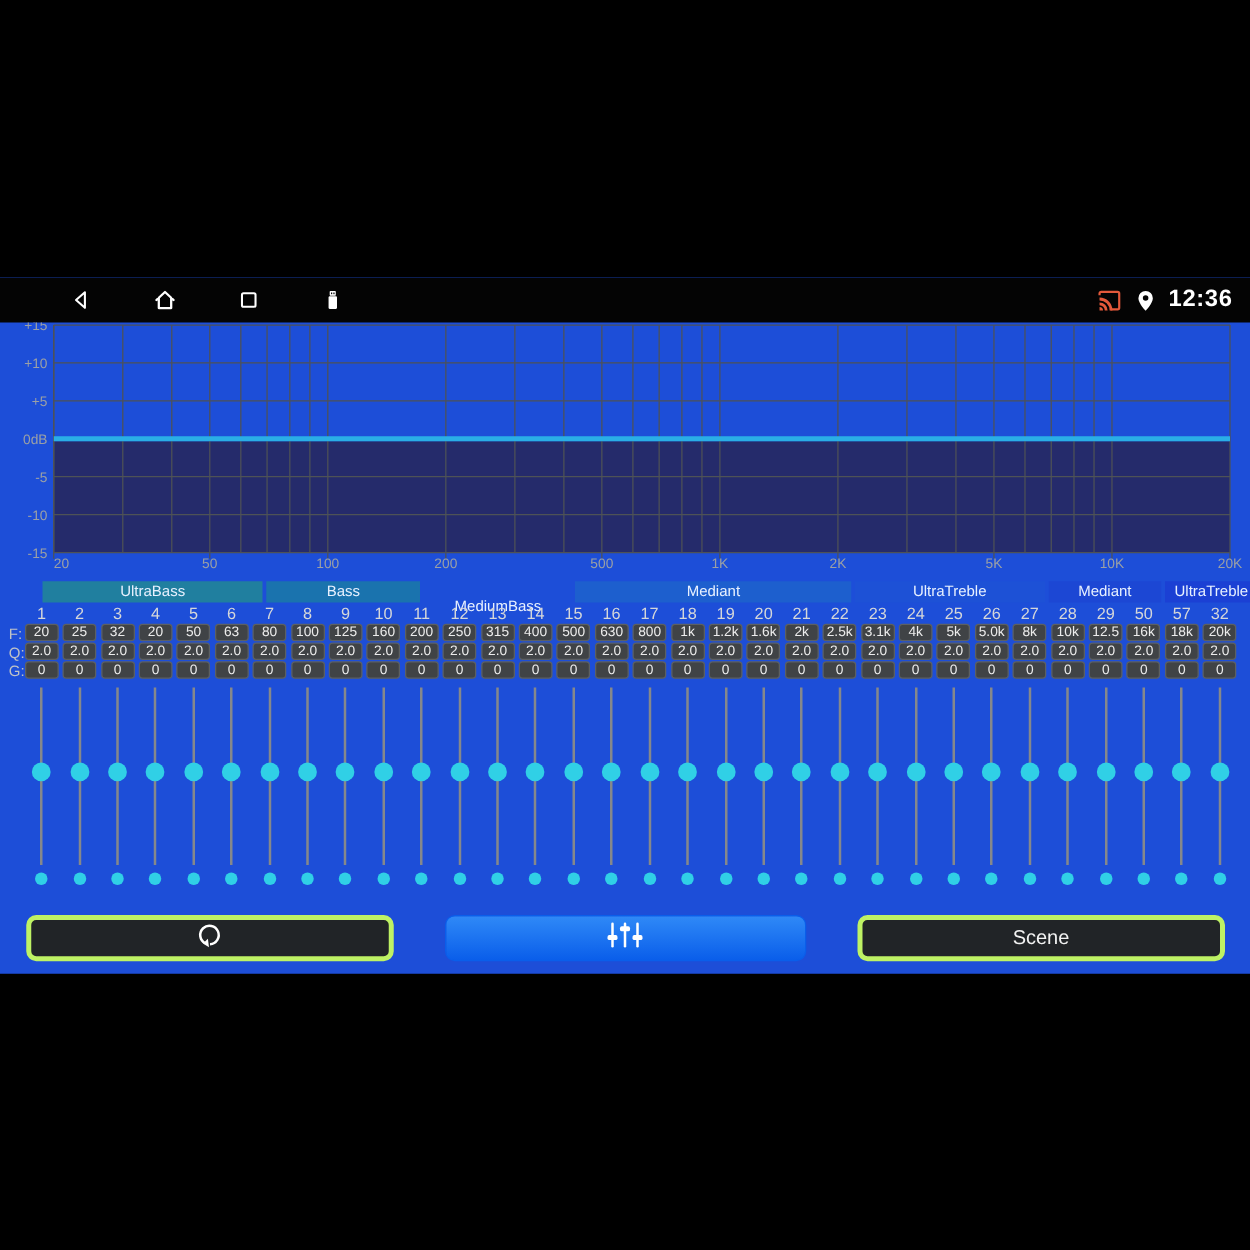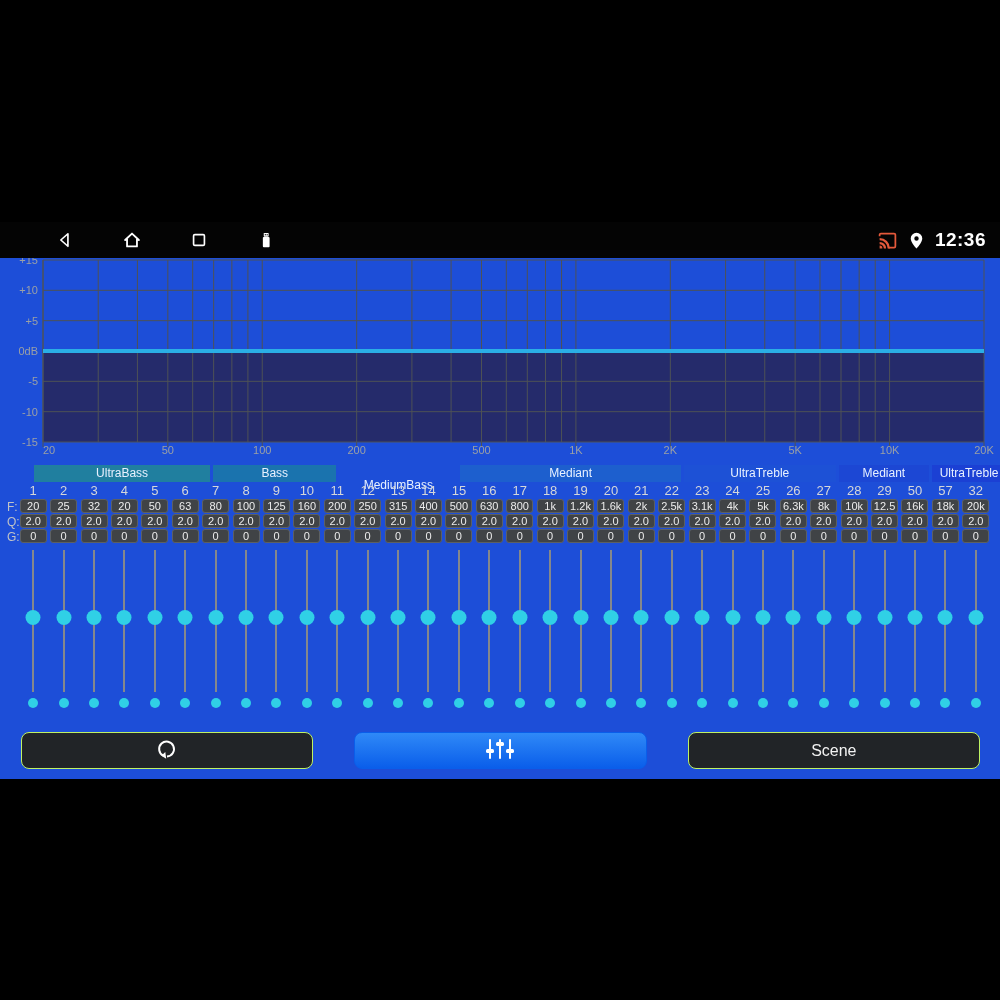--- a/index.html
+++ b/index.html
@@ -36,21 +36,21 @@
 
   
   .sliders{position:absolute;top:326px;left:18px;width:973px;height:165px;display:flex;}
   .slider-col{flex:1;position:relative;}
   .slider-track{position:absolute;left:50%;transform:translateX(-50%);top:2px;width:2px;height:142px;background:#85888b;}
   .slider-knob{position:absolute;left:50%;transform:translateX(-50%);top:62px;width:15px;height:15px;border-radius:50%;}
   .slider-dot{position:absolute;left:50%;transform:translateX(-50%);top:150px;width:10px;height:10px;border-radius:50%;}
 
   
   .toolbar{position:absolute;top:510px;left:21px;width:959px;display:flex;gap:41px;}
-  .tbtn{flex:1;height:37px;background:#212427;border:1px solid #bef264;border-radius:8px;
+  .tbtn{flex:1;height:37px;background:#212427;border:4px solid #bef264;border-radius:8px;
         color:#f2f2f2;font-size:16px;display:flex;align-items:center;justify-content:center;
         box-sizing:border-box;padding:0;}
   .tbtn.active{background:linear-gradient(180deg,#2f89f7,#0a5eea);border:1px solid #0a5eea;}
 </style>
 </head>
 <body>
 
 <div class="screen">
 
   <div class="statusbar">
@@ -323,21 +323,21 @@
         <div class="vbox">0</div>
       </div>
       <div class="band-col">
         <div class="band-num">25</div>
         <div class="vbox">5k</div>
         <div class="vbox">2.0</div>
         <div class="vbox">0</div>
       </div>
       <div class="band-col">
         <div class="band-num">26</div>
-        <div class="vbox">6.3k</div>
+        <div class="vbox">5.0k</div>
         <div class="vbox">2.0</div>
         <div class="vbox">0</div>
       </div>
       <div class="band-col">
         <div class="band-num">27</div>
         <div class="vbox">8k</div>
         <div class="vbox">2.0</div>
         <div class="vbox">0</div>
       </div>
       <div class="band-col">

